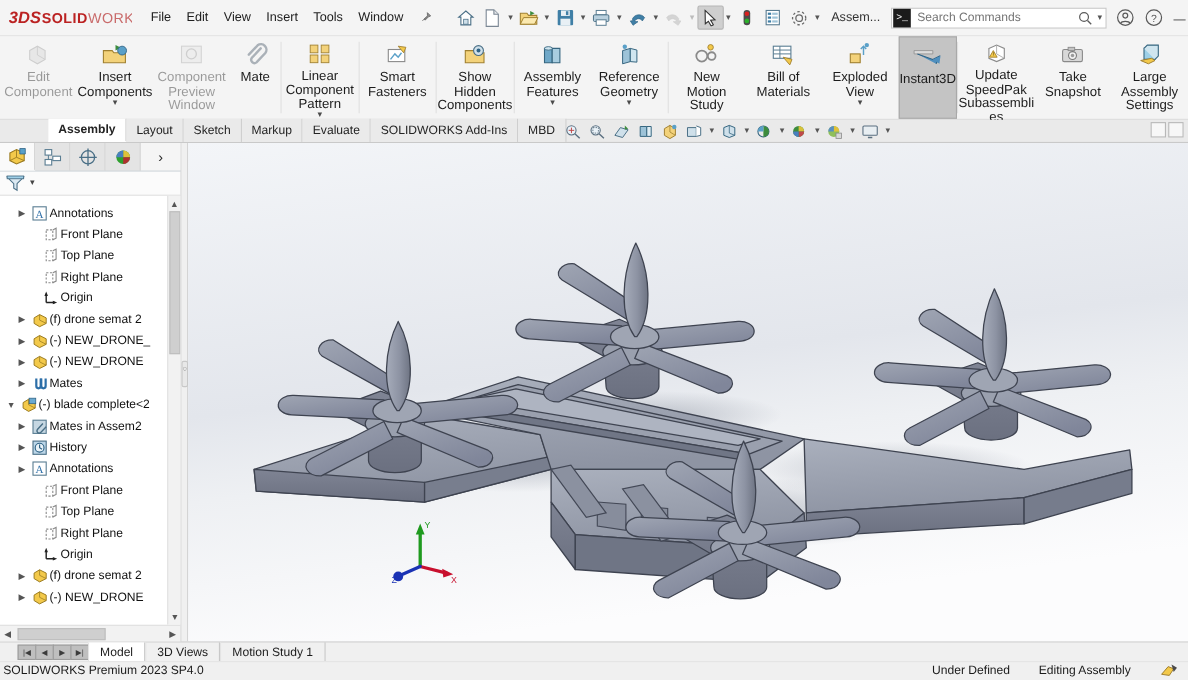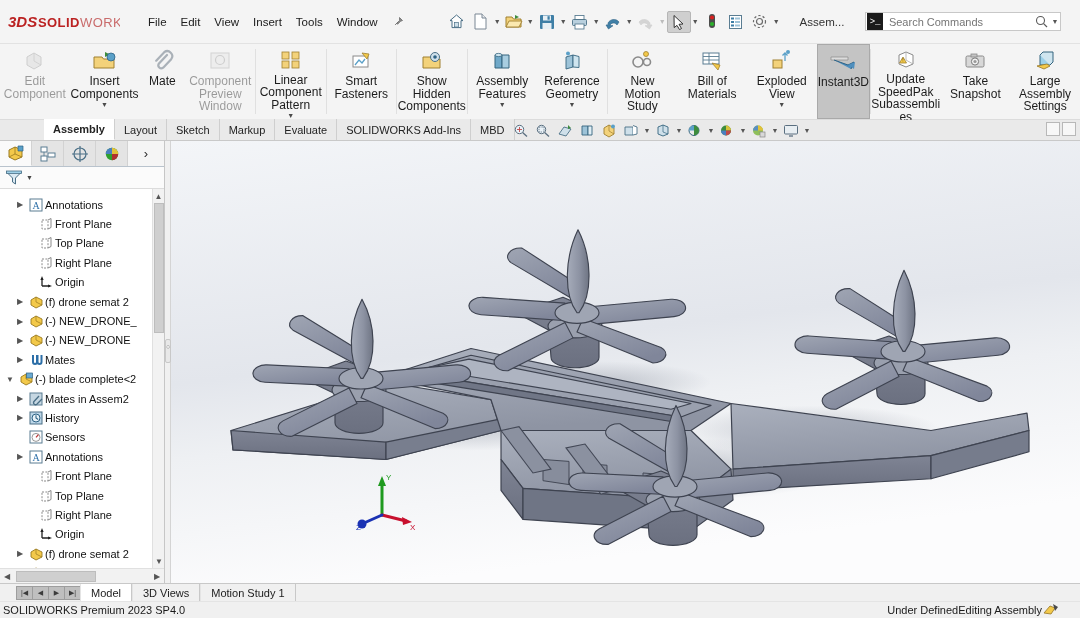--- a/index.html
+++ b/index.html
@@ -8,22 +8,22 @@
     width:1080px; height:618px; overflow:hidden;
     font-family:"Liberation Sans", sans-serif;
     font-size:11px; color:#1a1a1a;
     background:#f0f0f0;
     -webkit-font-smoothing:antialiased;
   }
   #app { width:1080px; height:618px; position:relative; display:flex; flex-direction:column; }
 
   
   .titlebar {
-    height:44px; background:#f4f4f4; display:flex; align-items:center;
-    border-bottom:1px solid #e2e2e2; position:relative; flex:none;gap:11px;
+    height:33px; background:#f4f4f4; display:flex; align-items:center;
+    border-bottom:1px solid #e2e2e2; position:relative; flex:none;
   }
   .logo { display:flex; align-items:center; padding-left:8px; width:120px; }
   .logo svg { display:block; }
   .menubar { display:flex; align-items:center; gap:0px; margin-left:10px; }
   .menubar .mi {
     padding:4px 7px; font-size:11.5px; color:#202020; cursor:default; white-space:nowrap;
   }
   .pin { margin-left:4px; width:18px; display:flex; align-items:center; justify-content:center; color:#6a6a6a; }
   .tb-sep { width:1px; height:20px; background:#dadada; margin:0 5px; }
   .qat { display:flex; align-items:center; margin-left:6px; }
@@ -128,21 +128,21 @@
   .triad { position:absolute; left:185px; bottom:52px; }
 
   
   .bottomtabs { height:18px; background:#f0f0f0; display:flex; align-items:stretch; border-top:1px solid #c8c8c8; flex:none; }
   .navbtns { display:flex; align-items:center; padding-left:16px; }
   .navbtns .nb { width:17px; height:14px; border:1px solid #9d9d9d; background:#bfbfbf; display:flex; align-items:center; justify-content:center; font-size:7px; color:#3c3c3c; margin-right:-1px; }
   .btab { padding:0 10px; display:flex; align-items:center; font-size:11px; color:#1c1c1c; border-right:1px solid #c8c8c8; border-left:1px solid #e4e4e4; }
   .btab.sel { background:#fff; font-weight:normal; }
   .statusbar { height:17px; background:#f0f0f0; display:flex; align-items:center; font-size:11px; color:#1a1a1a; flex:none; border-top:1px solid #e4e4e4; }
   .statusbar .sl { padding-left:3px;text-align:center; }
-  .statusbar .sr { margin-left:auto; display:flex; align-items:center; gap:0; padding-right:20px; }
+  .statusbar .sr { margin-left:auto; display:flex; align-items:center; gap:26px; padding-right:8px; }
 </style>
 </head>
 <body>
 
 <div id="app">
 
   <div class="titlebar">
     <div class="logo">
       <svg width="112" height="18" viewBox="0 0 112 18">
         <text x="0" y="14" font-family="Liberation Sans, sans-serif" font-size="15" font-weight="bold" fill="#bb2222" font-style="italic">3DS</text>
@@ -299,36 +299,36 @@
       <div class="ricon">
         <svg width="26" height="24" viewBox="0 0 26 24">
             <path d="M2 8h8l1.5 2H22v9H2z" fill="#f3d27a" stroke="#a08030" stroke-width="1"></path>
             <path d="M13 3l5 2.5-5 2.5z" fill="#3d8c3d"></path>
             <circle cx="19" cy="8" r="4" fill="#5aa0c8" stroke="#2d6285" stroke-width=".8"></circle>
           </svg>
       </div>
       <div class="rlabel">Insert Components</div>
       <div class="rcaret">▼</div>
     </div>
-    <div class="rbtn">
-      <div class="ricon">
-        <svg width="24" height="24" viewBox="0 0 24 24">
-            <path d="M17 6l-8 8.5a3 3 0 004.2 4.2l8-8.5a5 5 0 00-7-7l-8 8.5" fill="none" stroke="#aab1b8" stroke-width="2.2" stroke-linecap="round"></path>
-          </svg>
-      </div>
-      <div class="rlabel">Mate</div>
-    </div>
     <div class="rbtn disabled">
       <div class="ricon">
         <svg width="24" height="24" viewBox="0 0 24 24">
             <rect x="3" y="4" width="18" height="15" fill="#e4e4e4" stroke="#a8a8a8" stroke-width="1"></rect>
             <circle cx="12" cy="11" r="4.5" fill="none" stroke="#9a9a9a" stroke-width="1.2"></circle>
           </svg>
       </div>
       <div class="rlabel">Component Preview Window</div>
+    </div>
+    <div class="rbtn">
+      <div class="ricon">
+        <svg width="24" height="24" viewBox="0 0 24 24">
+            <path d="M17 6l-8 8.5a3 3 0 004.2 4.2l8-8.5a5 5 0 00-7-7l-8 8.5" fill="none" stroke="#aab1b8" stroke-width="2.2" stroke-linecap="round"></path>
+          </svg>
+      </div>
+      <div class="rlabel">Mate</div>
     </div>
     <div class="rsep"></div>
     <div class="rbtn">
       <div class="ricon">
         <svg width="26" height="24" viewBox="0 0 26 24">
             <g fill="#f3d27a" stroke="#a08030" stroke-width=".8">
               <rect x="4" y="4" width="7" height="7"></rect>
               <rect x="14" y="4" width="7" height="7"></rect>
               <rect x="4" y="13" width="7" height="7"></rect>
               <rect x="14" y="13" width="7" height="7"></rect>
@@ -735,32 +735,20 @@
                 <svg width="14" height="14" viewBox="0 0 14 14">
                   <rect x="1" y="1" width="12" height="12" fill="#bcd6e8" stroke="#4a6f86" stroke-width="1"></rect>
                   <circle cx="7" cy="7" r="4" fill="#e8f2f8" stroke="#2d6285" stroke-width="1"></circle>
                   <path d="M7 4.2V7l2.2 1.5" stroke="#2d6285" stroke-width="1.1" fill="none"></path>
                 </svg>
               </div>
               <div class="tlabel">History</div>
             </div>
             <div class="trow">
               <div class="tindent" style="width: 10px;"></div>
-              <div class="exp"></div>
-              <div class="ticon">
-                <svg width="14" height="14" viewBox="0 0 14 14">
-                  <rect x="1" y="1" width="12" height="12" fill="#fff" stroke="#5a7d92" stroke-width="1"></rect>
-                  <circle cx="7" cy="7.4" r="4" fill="none" stroke="#9a9a9a" stroke-width="1"></circle>
-                  <path d="M7 7.4L9.4 4.6" stroke="#c03030" stroke-width="1.2"></path>
-                </svg>
-              </div>
-              <div class="tlabel">Sensors</div>
-            </div>
-            <div class="trow">
-              <div class="tindent" style="width: 10px;"></div>
               <div class="exp">▶</div>
               <div class="ticon">
                 <svg width="14" height="14" viewBox="0 0 14 14">
                   <rect x="1" y="1" width="12" height="12" fill="#fff" stroke="#5a7d92" stroke-width="1"></rect>
                   <text x="7" y="11" text-anchor="middle" font-size="10" fill="#2d6fa8" font-family="Liberation Serif, serif">A</text>
                 </svg>
               </div>
               <div class="tlabel">Annotations</div>
             </div>
             <div class="trow">

